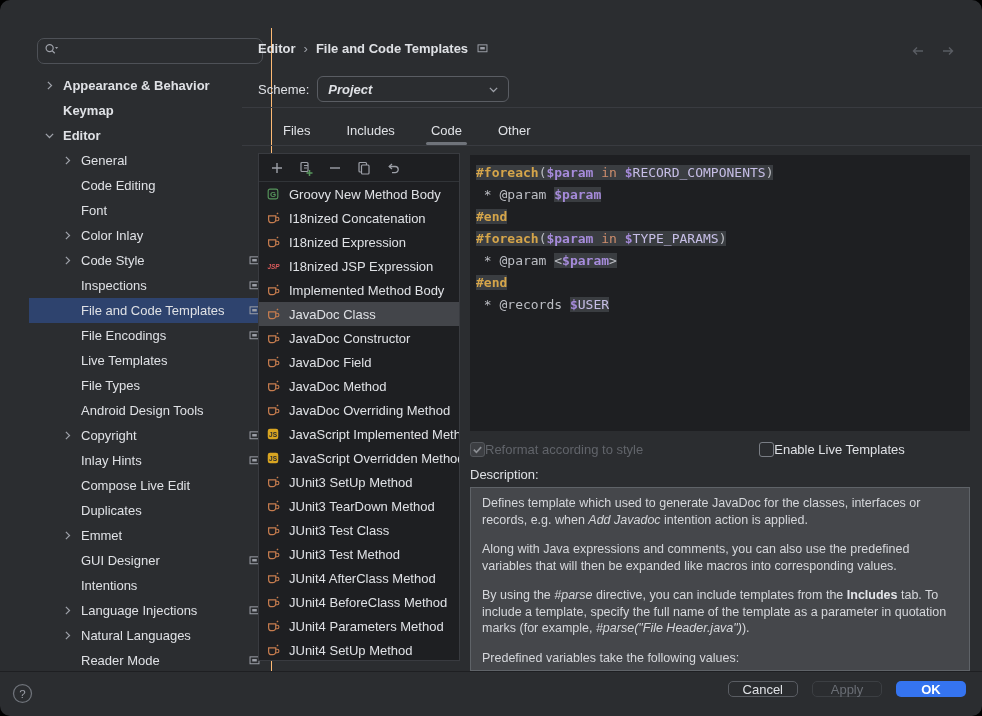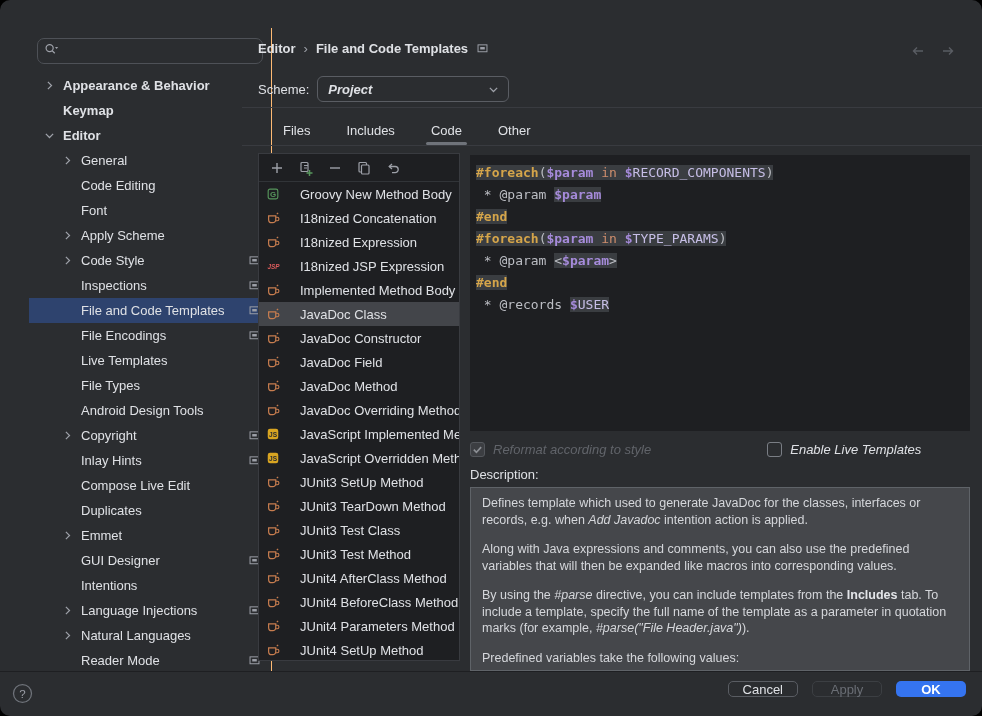--- a/index.html
+++ b/index.html
@@ -43,36 +43,36 @@
   .tab.on::after{content:"";position:absolute;left:4px;right:4px;bottom:0;height:3px;border-radius:2px;background:#6F737A;}
   .hdiv2{position:absolute;top:117px;left:0;right:0;border-top:1px solid #393B40;}
 
   
   .listpanel{position:absolute;left:16px;top:125px;width:202px;height:508px;background:#1E1F22;border:1px solid #393B40;box-sizing:border-box;overflow:hidden;}
   .ltoolbar{height:27px;display:flex;align-items:center;gap:13px;padding-left:10px;border-bottom:1px solid #313438;}
   .tbico{display:flex;align-items:center;cursor:default;}
   .lrow{height:24px;display:flex;align-items:center;white-space:nowrap;overflow:hidden;padding-left:6px;}
   .lrow.sel{background:#43454A;}
   .licon{width:16px;flex:0 0 16px;display:flex;align-items:center;justify-content:center;}
-  .llabel{margin-left:19px;text-align:center;}
+  .llabel{margin-left:8px;text-align:center;}
 
   
   .rightcol{position:absolute;left:228px;top:127px;width:500px;bottom:10px;}
   .edpanel{height:276px;background:#1E1F22;box-sizing:border-box;padding:7px 0 0 6px;font-family:"DejaVu Sans Mono",monospace;font-size:13px;overflow:hidden;}
   .codeline{height:22px;line-height:22px;white-space:pre;}
   .hl{background:#3A3D41;}
   .c-dir{color:#D5A54A;font-weight:bold;}
   .c-kw{color:#CF8E6D;}
   .c-var{color:#A68BDB;font-weight:bold;}
   .c-cst{color:#C6BEE6;}
   .c-pln{color:#BCBEC4;}
 
   
   .optrow{margin-top:9px;height:18px;display:flex;align-items:center;}
-  .opt{display:flex;align-items:center;gap:8px;font-style:italic;}
+  .opt{display:flex;align-items:center;}
   .opt.second{margin-left:116px;}
   .cb{width:15px;height:15px;border-radius:3px;box-sizing:border-box;display:flex;align-items:center;justify-content:center;}
   .cb.on.dis{background:#3C3E42;border:1px solid #54575C;}
   .cb.off{border:1.5px solid #7A7E85;background:transparent;}
   .opt.dis .olabel{color:#61646A;}
 
   .desclabel{margin-top:9px;color:#DFE1E5;}
   .descbox{margin-top:5px;height:184px;background:#45474B;border:1px solid #5F6368;box-sizing:border-box;overflow:hidden;padding:7px 11px;color:#D5D7DB;font-size:12.5px;line-height:16.5px;}
   .descbox p{margin:0 0 13px 0;}
   .descbox em{}
@@ -143,21 +143,21 @@
           <span class="chevbox"></span>
           <span class="tlabel">Font</span>
           <span class="tspace"></span>
         </div>
         <div class="trow lvl1">
           <span class="chevbox">
             <svg width="13" height="13" viewBox="0 0 16 16">
               <path d="M6 3.5 10.5 8 6 12.5" fill="none" stroke="#9DA0A8" stroke-width="1.5"></path>
             </svg>
           </span>
-          <span class="tlabel">Apply Scheme</span>
+          <span class="tlabel">Color Inlay</span>
           <span class="tspace"></span>
         </div>
         <div class="trow lvl1">
           <span class="chevbox">
             <svg width="13" height="13" viewBox="0 0 16 16">
               <path d="M6 3.5 10.5 8 6 12.5" fill="none" stroke="#9DA0A8" stroke-width="1.5"></path>
             </svg>
           </span>
           <span class="tlabel">Code Style</span>
           <span class="tspace"></span>

